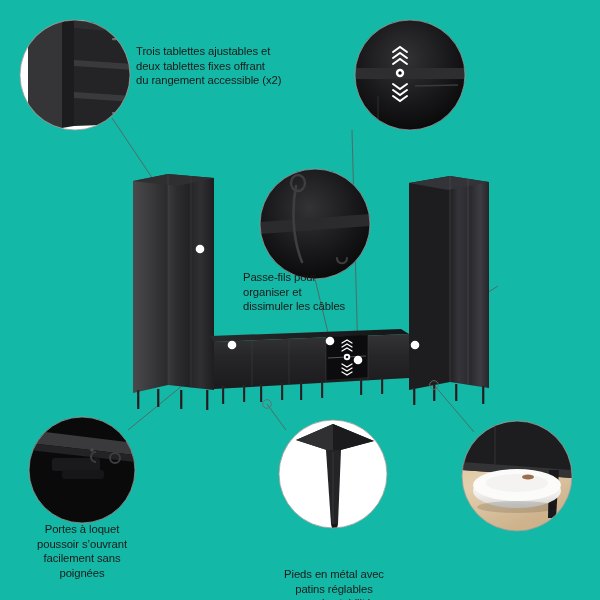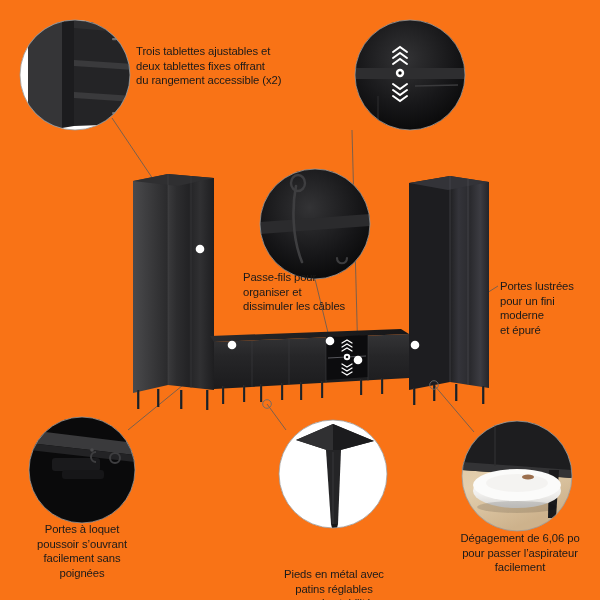--- a/index.html
+++ b/index.html
@@ -7,21 +7,21 @@
     padding: 0;
     background: #ffffff;
   }
   body {
     font-family: "Liberation Sans", sans-serif;
   }
   #infographic {
     position: relative;
     width: 600px;
     height: 600px;
-    background: #f97316;
+    background: #14b8a6;
     overflow: hidden;
   }
   .layer {
     position: absolute;
     left: 0; top: 0;
     width: 600px;
     height: 600px;
   }
   #art-layer { z-index: 1; }
   #text-layer { z-index: 3; }
@@ -328,32 +328,25 @@
   <div class="layer" id="text-layer">
     <div class="callout-text ct-tl">Trois tablettes ajustables et
 deux tablettes fixes offrant
 du rangement accessible (x2)</div>
 
 
     <div class="callout-text ct-mid">Passe-fils pour
 organiser et
 dissimuler les câbles</div>
 
-    <div class="callout-text ct-right">Portes lustrées
-pour un fini
-moderne
-et épuré</div>
 
     <div class="callout-text ct-bl">Portes à loquet
 poussoir s’ouvrant
 facilement sans
 poignées</div>
 
     <div class="callout-text ct-bc">Pieds en métal avec
 patins réglables
 pour la stabilité</div>
 
-    <div class="callout-text ct-br">Dégagement de 6,06 po
-pour passer l’aspirateur
-facilement</div>
   </div>
 
 </div>
 
 </body></html>

